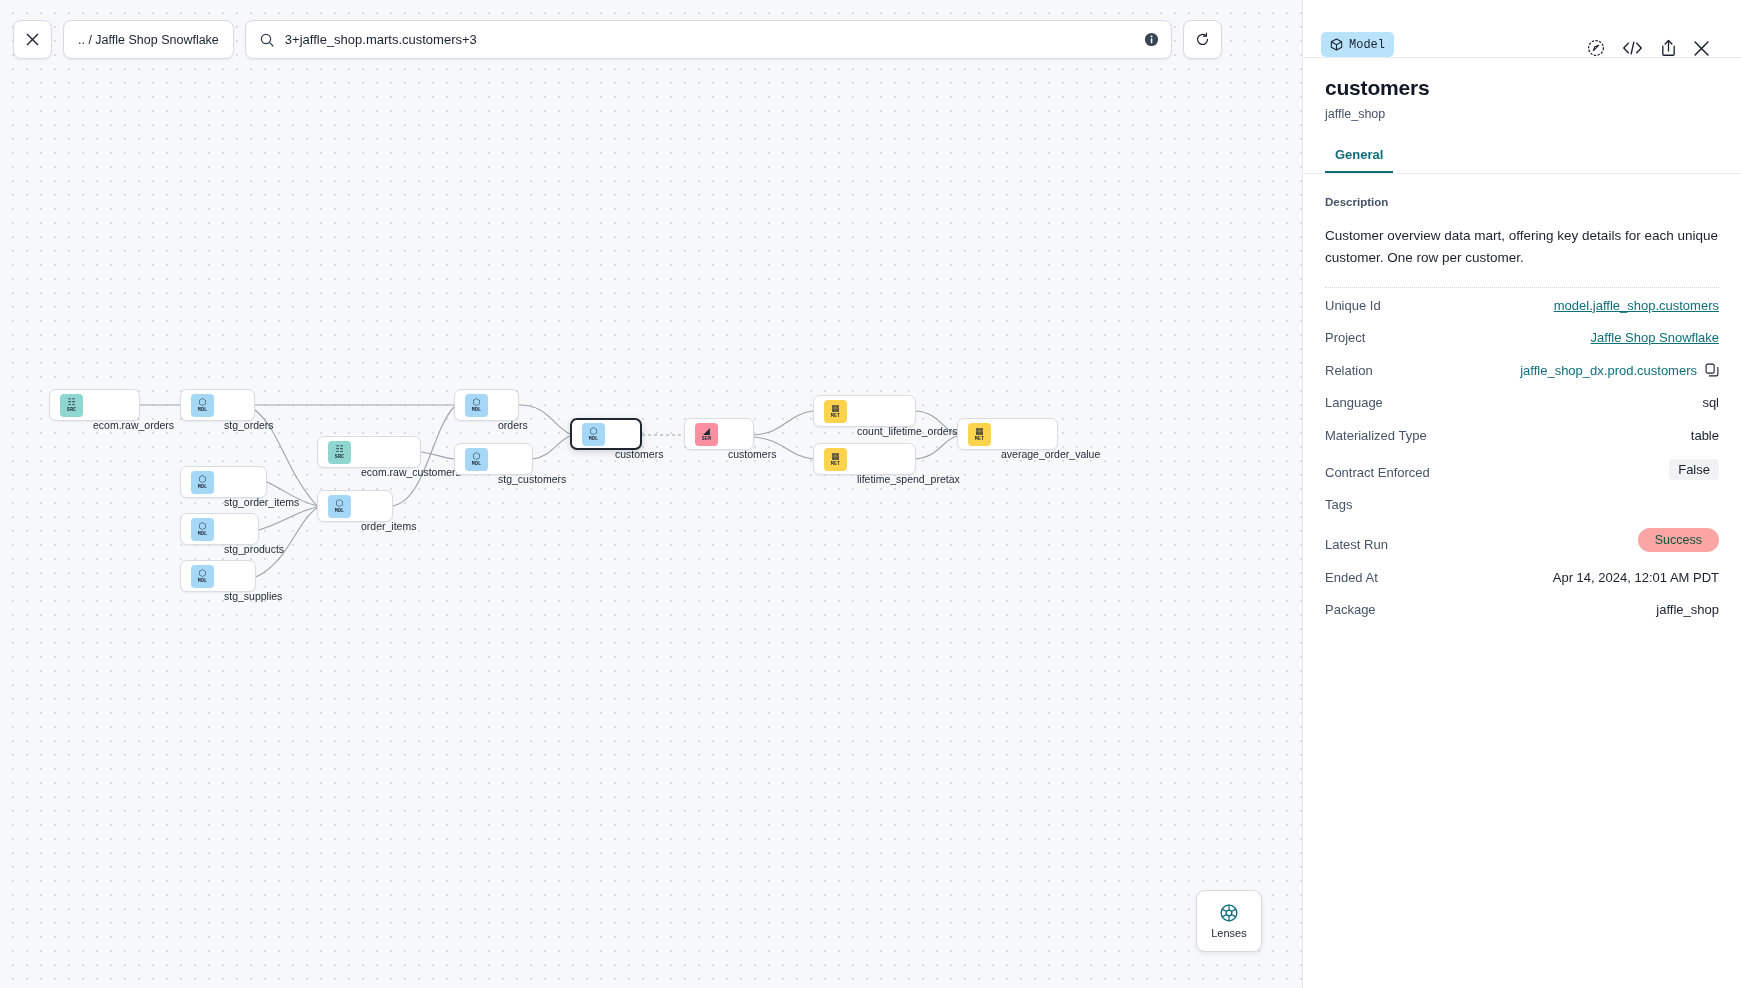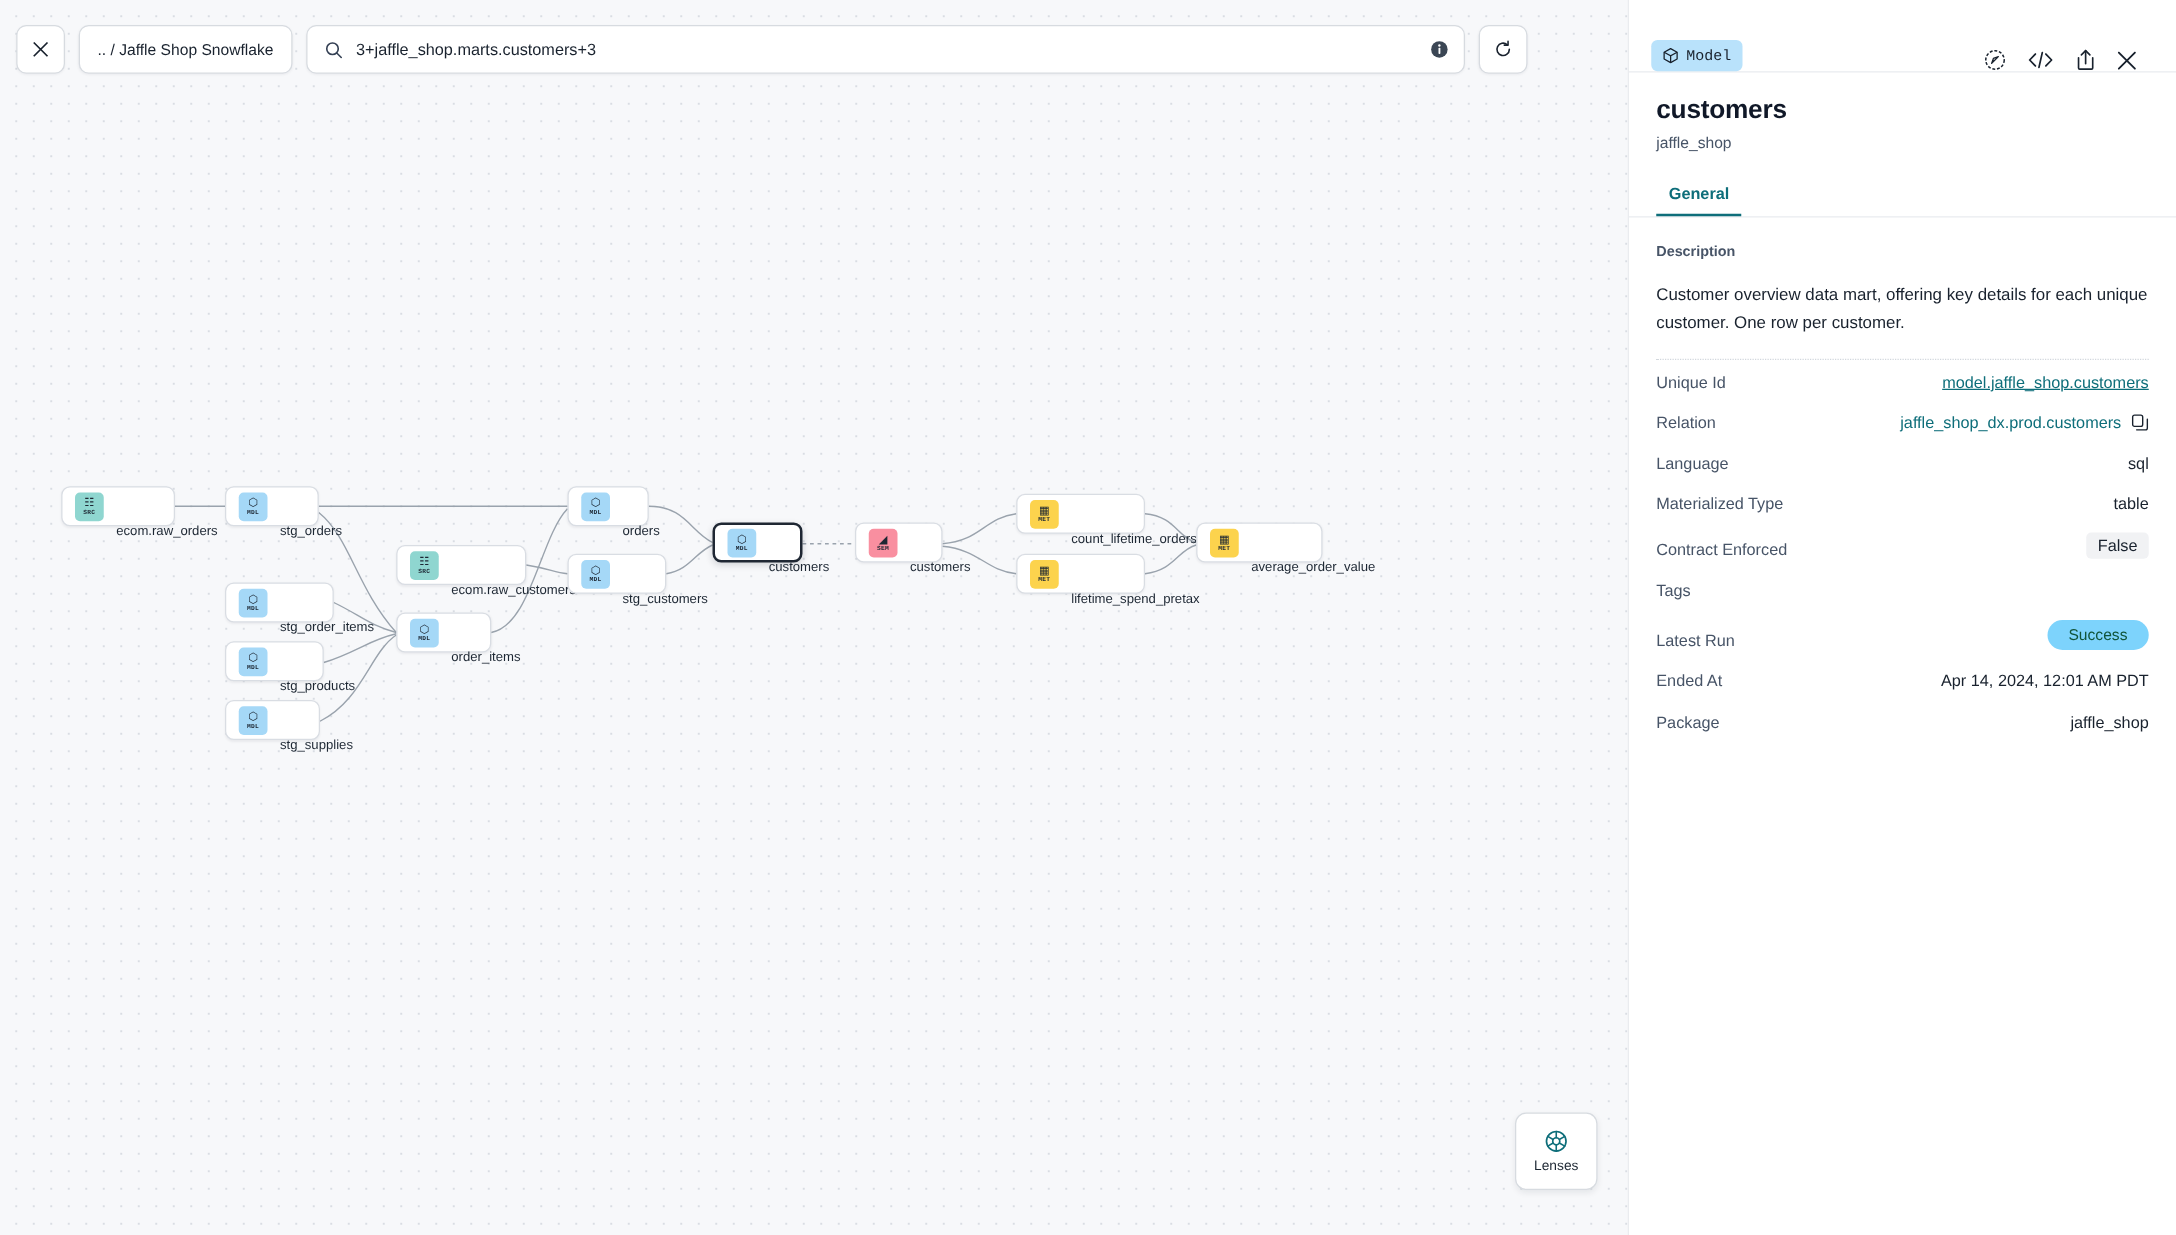--- a/index.html
+++ b/index.html
@@ -111,21 +111,21 @@
     color: #1d2733;
     white-space: nowrap;
     margin-top: 40px;
   }
 
   svg.edges { position: absolute; inset: 0; width: 1302px; height: 988px; z-index: 1; }
   svg.edges path { fill: none; stroke: #9aa3ad; stroke-width: 1.1px; }
 
   
   .lenses {
-    position: absolute; right: 24px; bottom: 36px;
+    position: absolute; right: 40px; bottom: 36px;
     width: 66px; height: 62px;
     background: #fff;
     border: 1px solid #d7dbe0;
     border-radius: 9px;
     display: flex; flex-direction: column;
     align-items: center; justify-content: center; gap: 4px;
     box-shadow: 0 2px 5px rgba(16,24,40,.08);
     cursor: pointer; z-index: 20;
   }
   .lenses .ltxt { font-size: 11px; color: #1d2733; }
@@ -203,21 +203,21 @@
   .v a, .v .link {
     color: #0e6e7a; text-decoration: underline;
     cursor: pointer; font-size: 13px;
   }
   .v .link.nounder { text-decoration: none; }
   .pill-grey {
     background: #f1f2f4; border-radius: 4px;
     padding: 3px 9px; font-size: 13px; color: #19222e;
   }
   .pill-green {
-    background: #7dd3fc; border-radius: 999px;
+    background: #fca5a5; border-radius: 999px;
     padding: 5px 17px; font-size: 12.5px; color: #11543a;
   }
 </style>
 </head>
 <body>
 
 <div id="app">
 
   <div class="canvas">
 
@@ -450,20 +450,26 @@
       <div class="desc">Customer overview data mart, offering key details for each unique customer. One row per customer.</div>
       <div class="divider"></div>
       <div id="rows-host">
           <div class="row">
             <div class="k">Unique Id</div>
             <div class="v">
               <span class="link">model.jaffle_shop.customers</span>
             </div>
           </div>
           <div class="row">
+            <div class="k">Project</div>
+            <div class="v">
+              <span class="link">Jaffle Shop Snowflake</span>
+            </div>
+          </div>
+          <div class="row">
             <div class="k">Relation</div>
             <div class="v">
               <span class="link nounder">jaffle_shop_dx.prod.customers</span>
               <span style="display: flex; cursor: pointer;">
                 <svg width="14" height="14" viewBox="0 0 15 15">
                   <rect x="1.2" y="1.2" width="8.6" height="9.6" rx="1.6" stroke="#19222e" stroke-width="1.2" fill="none"></rect>
                   <path d="M4.6 13.8 L12.2 13.8 A1.6 1.6 0 0 0 13.8 12.2 L13.8 4.6" stroke="#19222e" stroke-width="1.2" fill="none" stroke-linecap="round"></path>
                 </svg>
               </span>
             </div>

